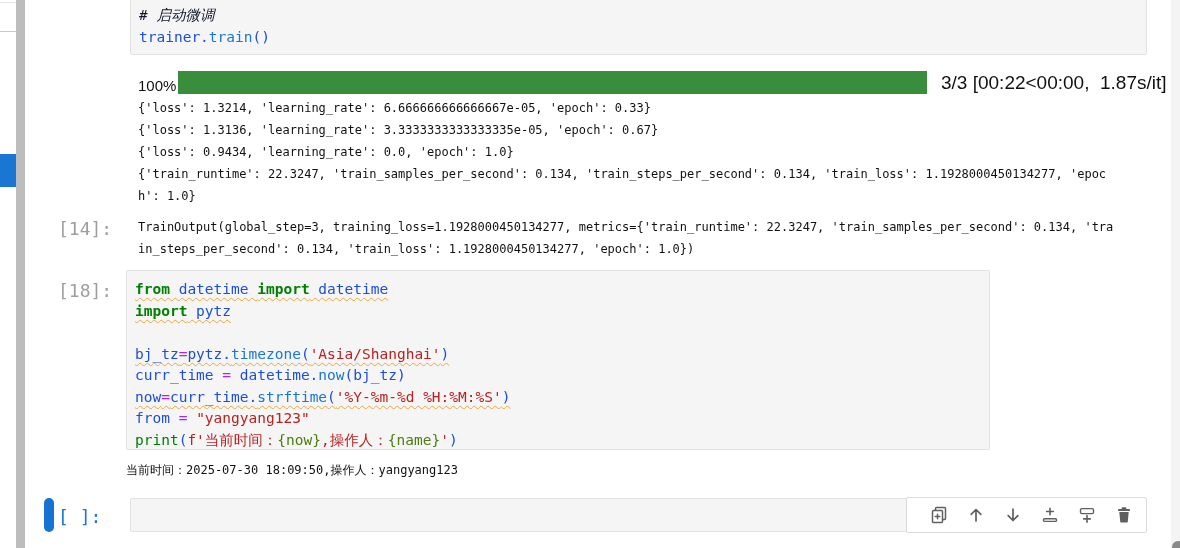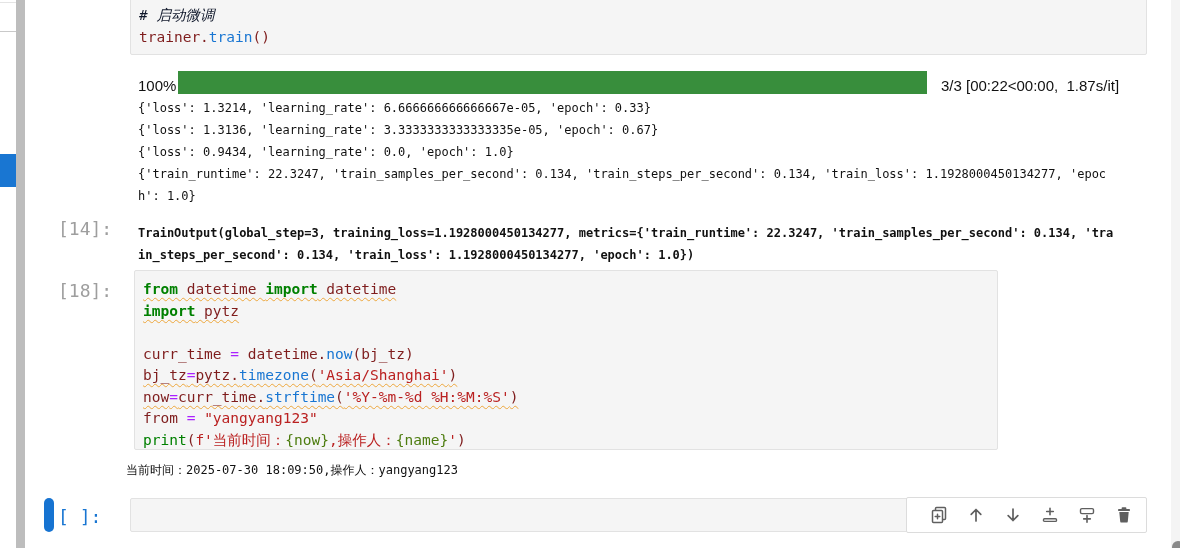--- a/index.html
+++ b/index.html
@@ -12,58 +12,58 @@
   .hline-top{left:0;top:2px;width:16px;height:1px;background:#e4e4e4;}
   .hline-mid{left:0;top:31px;width:16px;height:1px;background:#c9c9c9;}
   .left-blue{left:0;top:154px;width:16px;height:33px;background:#1976d2;}
   .vscroll{left:16px;top:0;width:9px;height:548px;background:#bdbdbd;}
   .right-strip{left:1171px;top:0;width:9px;height:548px;background:#f4f4f4;}
   .corner-blob{left:1172px;top:541px;width:12px;height:12px;border-radius:50%;background:#8a8a8a;}
 
   
   .box{background:#f5f5f5;border:1px solid #e2e2e2;border-radius:2px;box-sizing:border-box;}
   .box1{left:130px;top:-2px;width:1017px;height:57px;}
-  .box2{left:134px;top:270px;width:864px;height:180px;}
+  .box2{left:126px;top:270px;width:864px;height:180px;}
   .box3{left:130px;top:498px;width:1017px;height:34px;}
 
   
   .code{font-family:"DejaVu Sans Mono","Liberation Mono",monospace;font-size:14.5px;color:#111;}
   #code1{padding:5px 8px;line-height:22px;}
   #code2{padding:8px 8px;line-height:21.5px;}
   .cm-line{white-space:pre;}
   .tok-com{color:#0f172a;font-style:italic;}
   .tok-kw{color:#008000;font-weight:bold;}
   .tok-bi{color:#008000;}
   .tok-str{color:#ba2121;}
   .tok-op{color:#aa22ff;}
   .tok-fn{color:#1976d2;}
   .tok-interp{color:#4d7c0f;}
-  .tok-pl{color:#7f1d1d;}
+  .tok-pl{color:#1d4ed8;}
   .wavy{text-decoration:underline wavy #eda73c;text-decoration-thickness:1.3px;
         text-underline-offset:3px;text-decoration-skip-ink:none;}
 
   
   .prompt{font-family:"DejaVu Sans Mono","Liberation Mono",monospace;font-size:18px;
           width:67px;text-align:left;white-space:pre;}
   .gray-prompt{color:#9e9e9e;}
   .p14{left:58px;top:218px;}
   .p18{left:58px;top:280px;}
   .pEmpty{left:58px;top:506px;color:#1976d2;}
 
   
   .tqdm{left:138px;top:68px;display:flex;align-items:flex-end;height:26px;}
   .tqdm-label{width:40px;font-size:15px;color:#111;}
   .tqdm-bar{width:749px;height:23px;background:#388e3c;}
-  .tqdm-right{margin-left:14px;font-size:15px;color:#111;white-space:pre;}
+  .tqdm-right{margin-left:14px;font-size:19px;color:#111;white-space:pre;}
 
   
   .mono-out{font-family:"DejaVu Sans Mono","Liberation Mono",monospace;font-size:12px;
             line-height:22px;color:#111;margin:0;white-space:pre-wrap;word-break:break-all;}
   .stream{left:138px;top:97px;width:982px;}
-  .result{left:138px;top:222px;width:982px;font-weight:bold;}
+  .result{left:138px;top:216px;width:982px;}
   .out2{left:126px;top:459px;width:982px;}
 
   
   .collapser{left:44px;top:498px;width:10px;height:34px;background:#1673d1;border-radius:5px;}
 
   
   .celltoolbar{left:906px;top:497px;width:241px;height:36px;background:#fff;
                border:1px solid #dcdcdc;border-radius:2px;box-sizing:border-box;
                display:flex;align-items:center;gap:9px;padding-left:18px;}
   .tb-btn{width:28px;height:28px;border:none;background:transparent;padding:0;margin:0;
@@ -102,22 +102,22 @@
 
   <div class="abs prompt gray-prompt p14">[14]:</div>
   <pre class="abs mono-out result">TrainOutput(global_step=3, training_loss=1.1928000450134277, metrics={'train_runtime': 22.3247, 'train_samples_per_second': 0.134, 'train_steps_per_second': 0.134, 'train_loss': 1.1928000450134277, 'epoch': 1.0})</pre>
 
   <div class="abs prompt gray-prompt p18">[18]:</div>
   <div class="abs box box2">
     <div class="code" id="code2">
         <div class="cm-line"><span class="wavy"><span class="tok-kw">from</span><span class="tok-pl"> datetime </span><span class="tok-kw">import</span><span class="tok-pl"> datetime</span></span></div>
         <div class="cm-line"><span class="wavy"><span class="tok-kw">import</span><span class="tok-pl"> pytz</span></span></div>
         <div class="cm-line"><span><span class="tok-pl"> </span></span></div>
+        <div class="cm-line"><span class="wavy"><span class="tok-pl">bj_tz</span><span class="tok-op">=</span><span class="tok-pl">pytz.</span><span class="tok-fn">timezone</span><span class="tok-pl">(</span><span class="tok-str">'Asia/Shanghai'</span><span class="tok-pl">)</span></span></div>
         <div class="cm-line"><span><span class="tok-pl">curr_time </span><span class="tok-op">=</span><span class="tok-pl"> datetime.</span><span class="tok-fn">now</span><span class="tok-pl">(bj_tz)</span></span></div>
-        <div class="cm-line"><span class="wavy"><span class="tok-pl">bj_tz</span><span class="tok-op">=</span><span class="tok-pl">pytz.</span><span class="tok-fn">timezone</span><span class="tok-pl">(</span><span class="tok-str">'Asia/Shanghai'</span><span class="tok-pl">)</span></span></div>
         <div class="cm-line"><span class="wavy"><span class="tok-pl">now</span><span class="tok-op">=</span><span class="tok-pl">curr_time.</span><span class="tok-fn">strftime</span><span class="tok-pl">(</span><span class="tok-str">'%Y-%m-%d %H:%M:%S'</span><span class="tok-pl">)</span></span></div>
         <div class="cm-line"><span><span class="tok-pl">from </span><span class="tok-op">=</span><span class="tok-pl"> </span><span class="tok-str">"yangyang123"</span></span></div>
         <div class="cm-line"><span><span class="tok-bi">print</span><span class="tok-pl">(</span><span class="tok-str">f'当前时间：</span><span class="tok-interp">{now}</span><span class="tok-str">,操作人：</span><span class="tok-interp">{name}</span><span class="tok-str">'</span><span class="tok-pl">)</span></span></div>
       </div>
   </div>
 
   <pre class="abs mono-out out2">当前时间：2025-07-30 18:09:50,操作人：yangyang123</pre>
 
   <div class="abs collapser"></div>
   <div class="abs prompt pEmpty">[ ]:</div>

